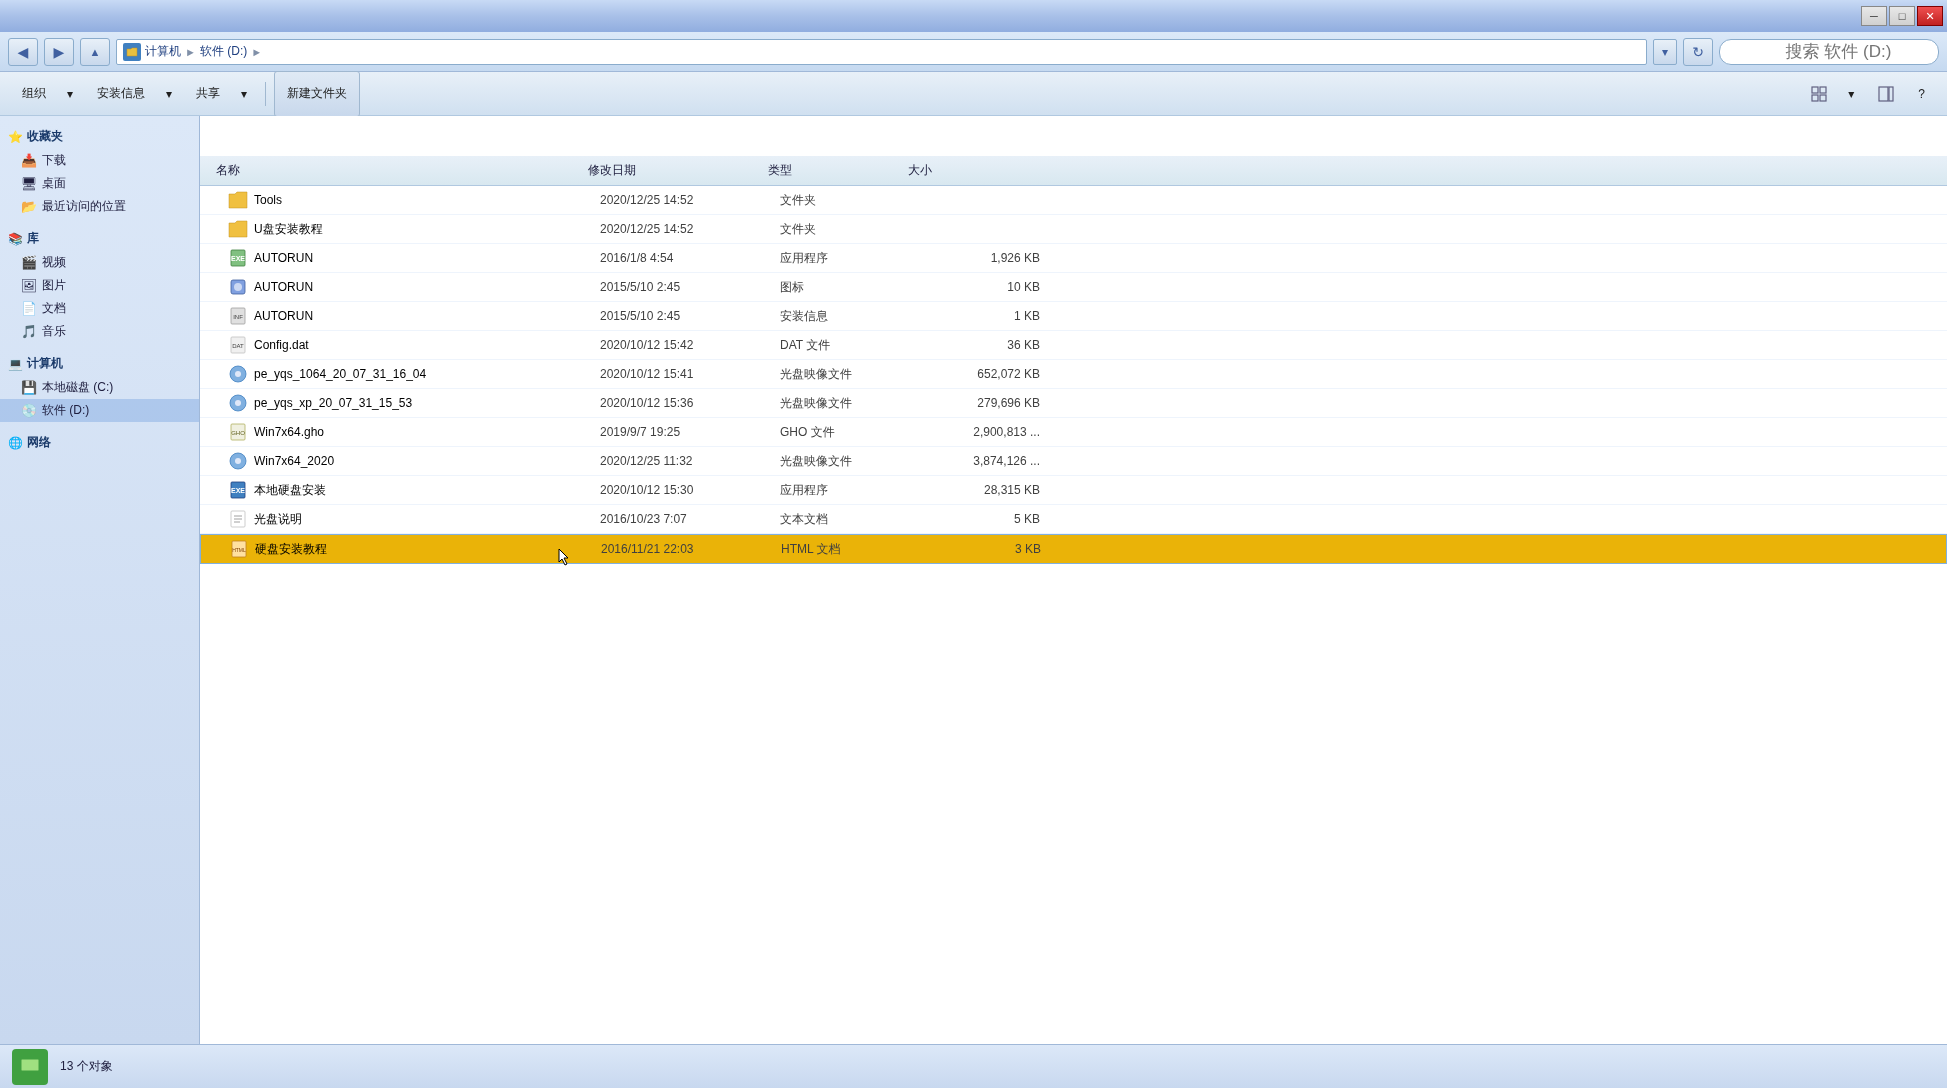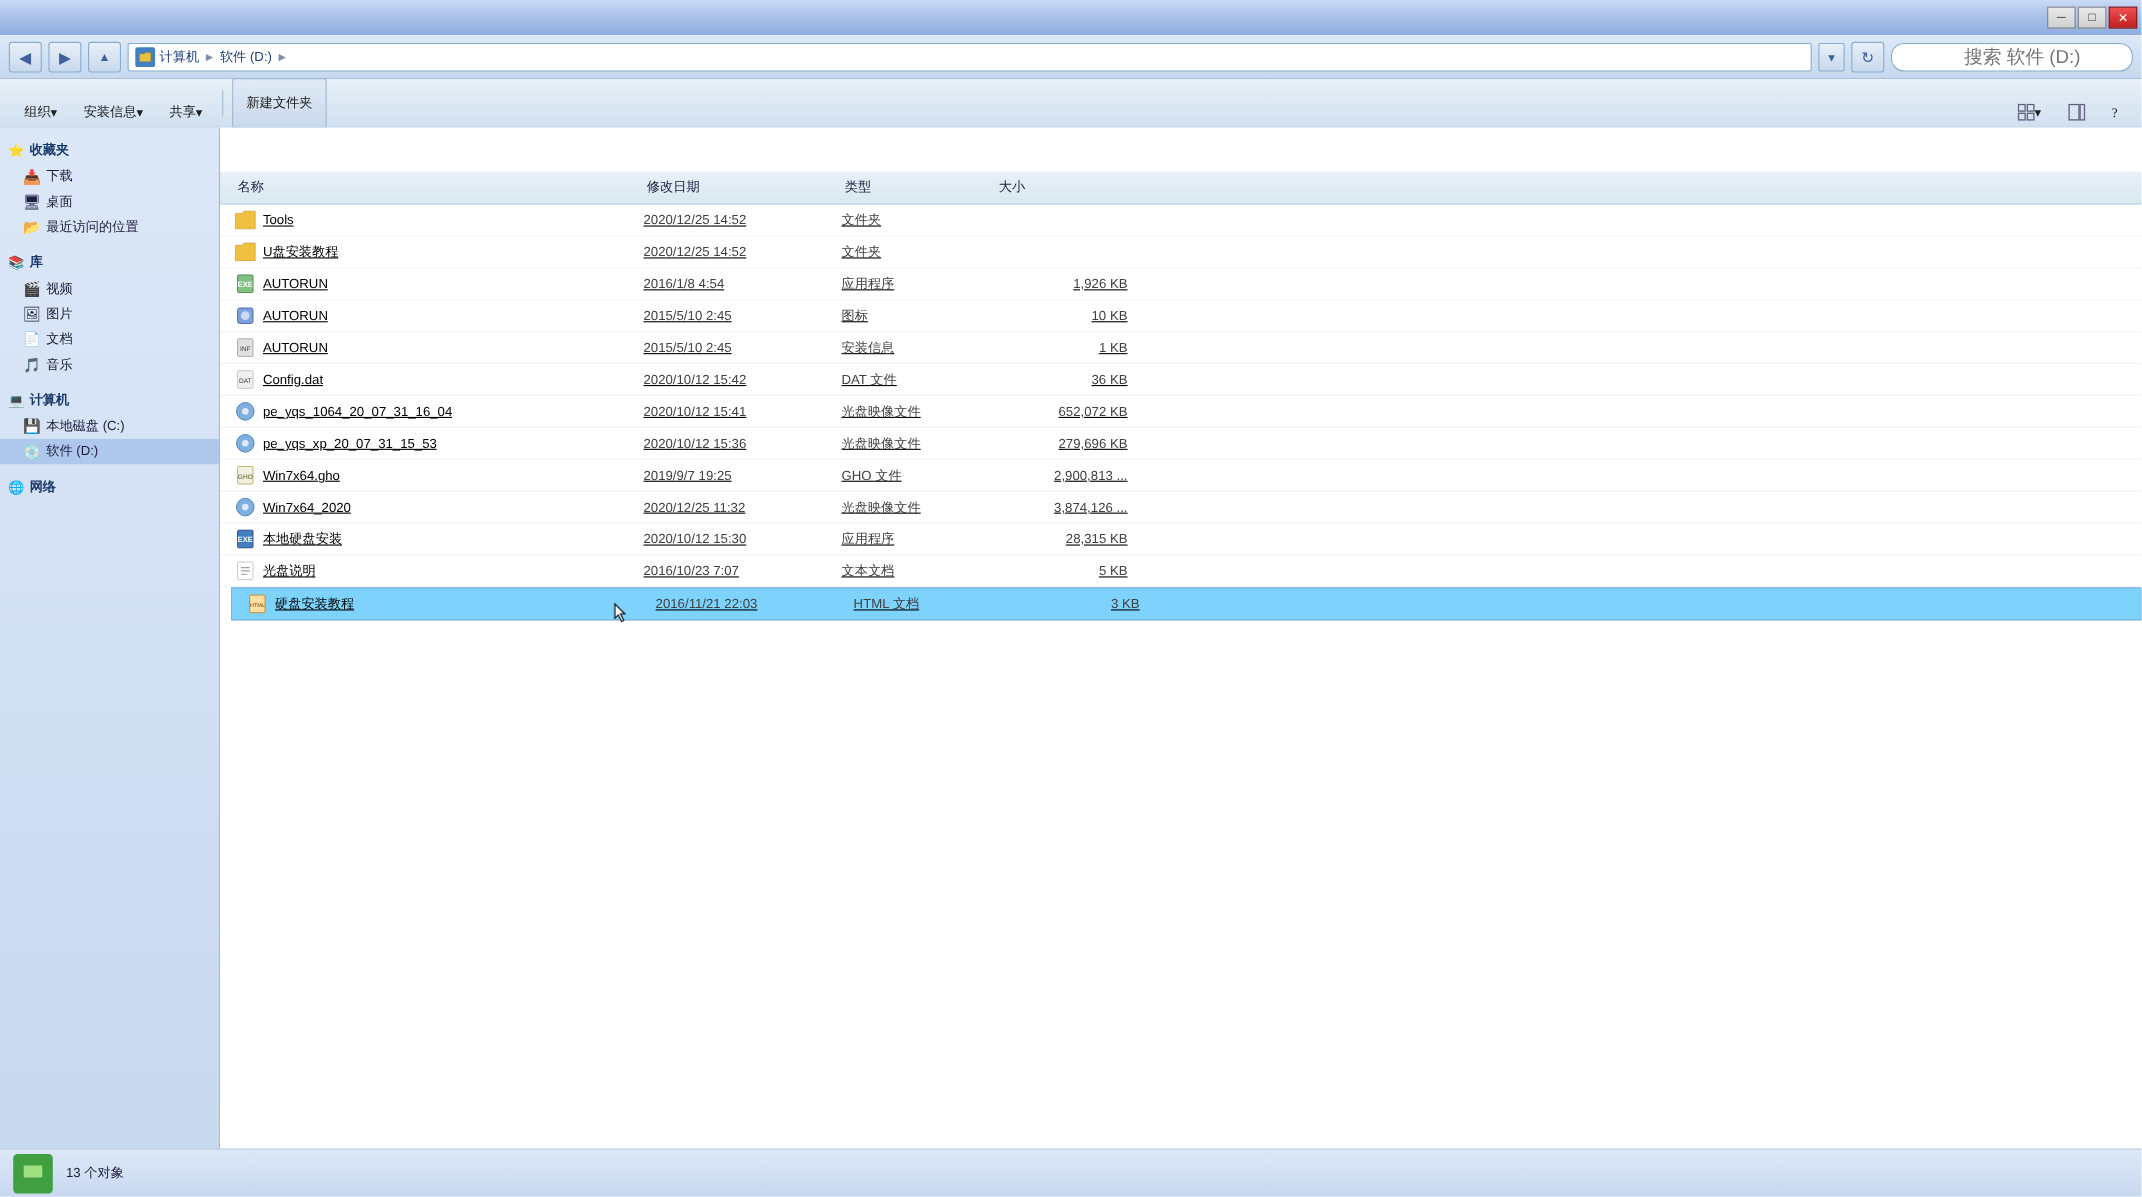--- a/index.html
+++ b/index.html
@@ -149,24 +149,23 @@
     }
     .toolbar-btn {
       height: 32px;
       padding: 0 10px;
       background: transparent;
       border: none;
       cursor: pointer;
       font-size: 12px;
       color: #202020;
       display: flex;
-      align-items: flex-end;
-      gap: 0;
+      align-items: center;
+      gap: 21px;
       border-radius: 3px;
-      font-family: Liberation Serif, serif;
     }
     .toolbar-sep {
       width: 1px;
       height: 24px;
       background: #a0b8d0;
       margin: 0 4px;
     }
     .new-folder-btn {
       height: 46px;
       padding: 0 12px;
@@ -254,27 +253,26 @@
       margin-top: 40px;
     }
     .col-name { flex: 0 0 380px; padding-left: 8px; cursor: pointer; }
     .col-date { flex: 0 0 180px; cursor: pointer; }
     .col-type { flex: 0 0 140px; cursor: pointer; }
     .col-size { flex: 0 0 120px; text-align: left; cursor: pointer; }
 
     .file-row {
       display: flex;
       align-items: center;
-      padding: 4px 5px;
+      padding: 4px 20px;
       border-bottom: 1px solid #eef4fc;
       font-size: 12px;
       cursor: pointer;
-      text-decoration: underline;
-    }
-    .file-row.selected { background: #7dd3fc; border: 1px solid #80b0e0; margin-left: 10px; }
+    }
+    .file-row.selected { background: #eab308; border: 1px solid #80b0e0; }
     .file-name-cell {
       flex: 0 0 380px;
       display: flex;
       align-items: center;
       gap: 6px;
       padding-left: 8px;
       overflow: hidden;
     }
     .file-icon {
       width: 20px;

